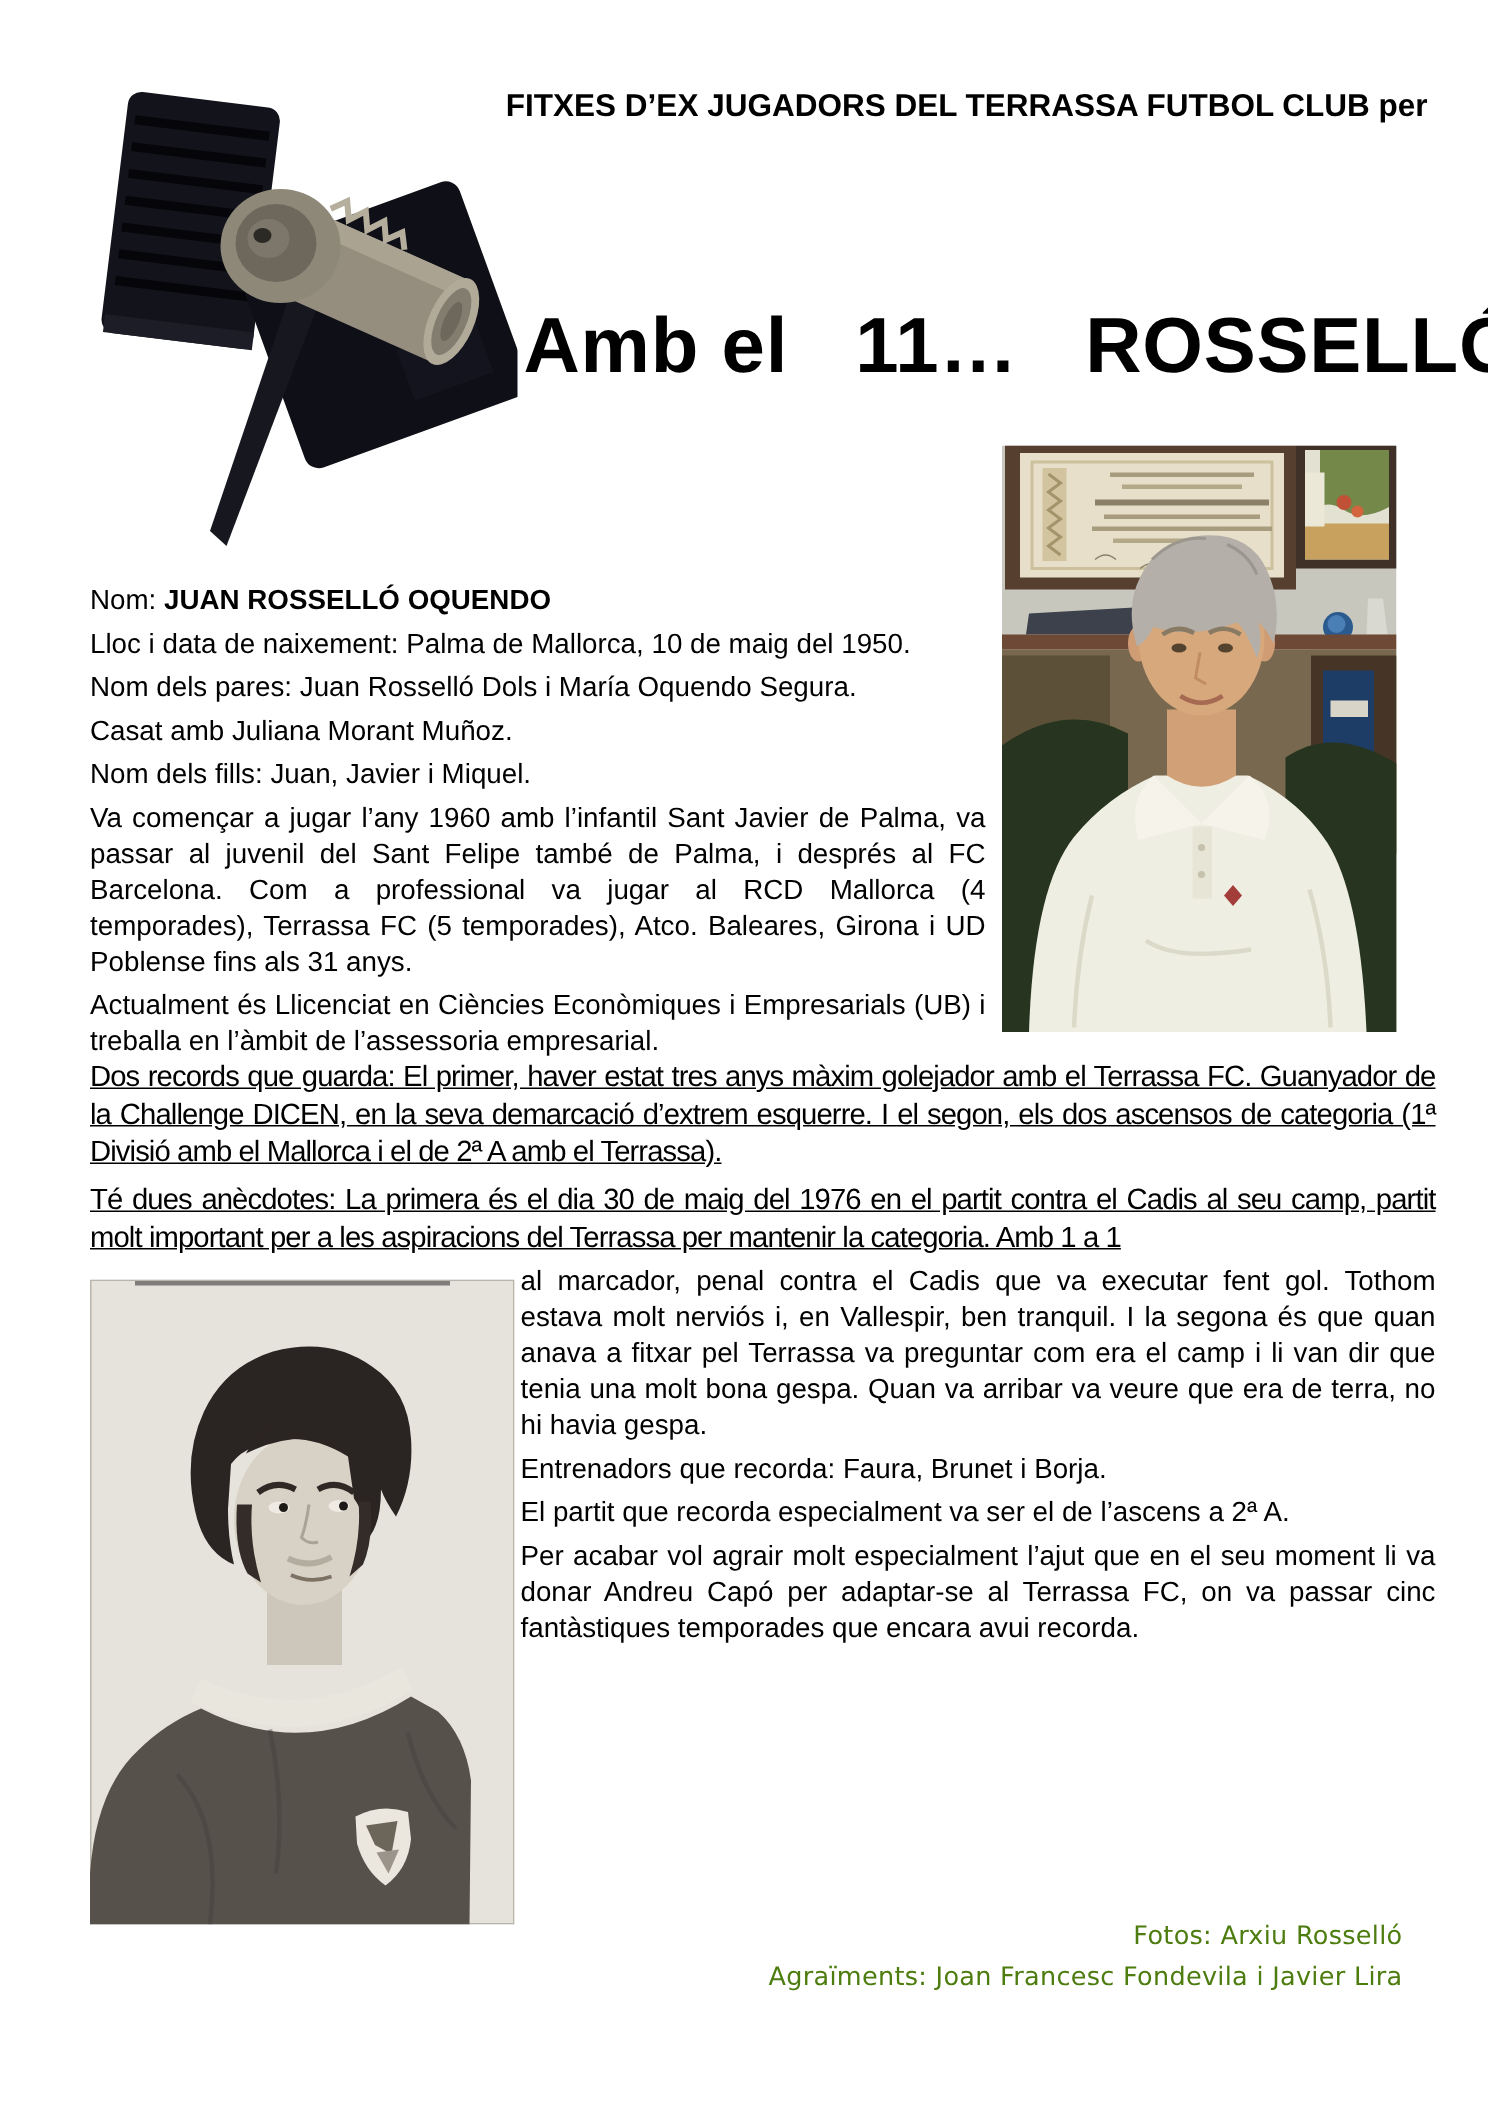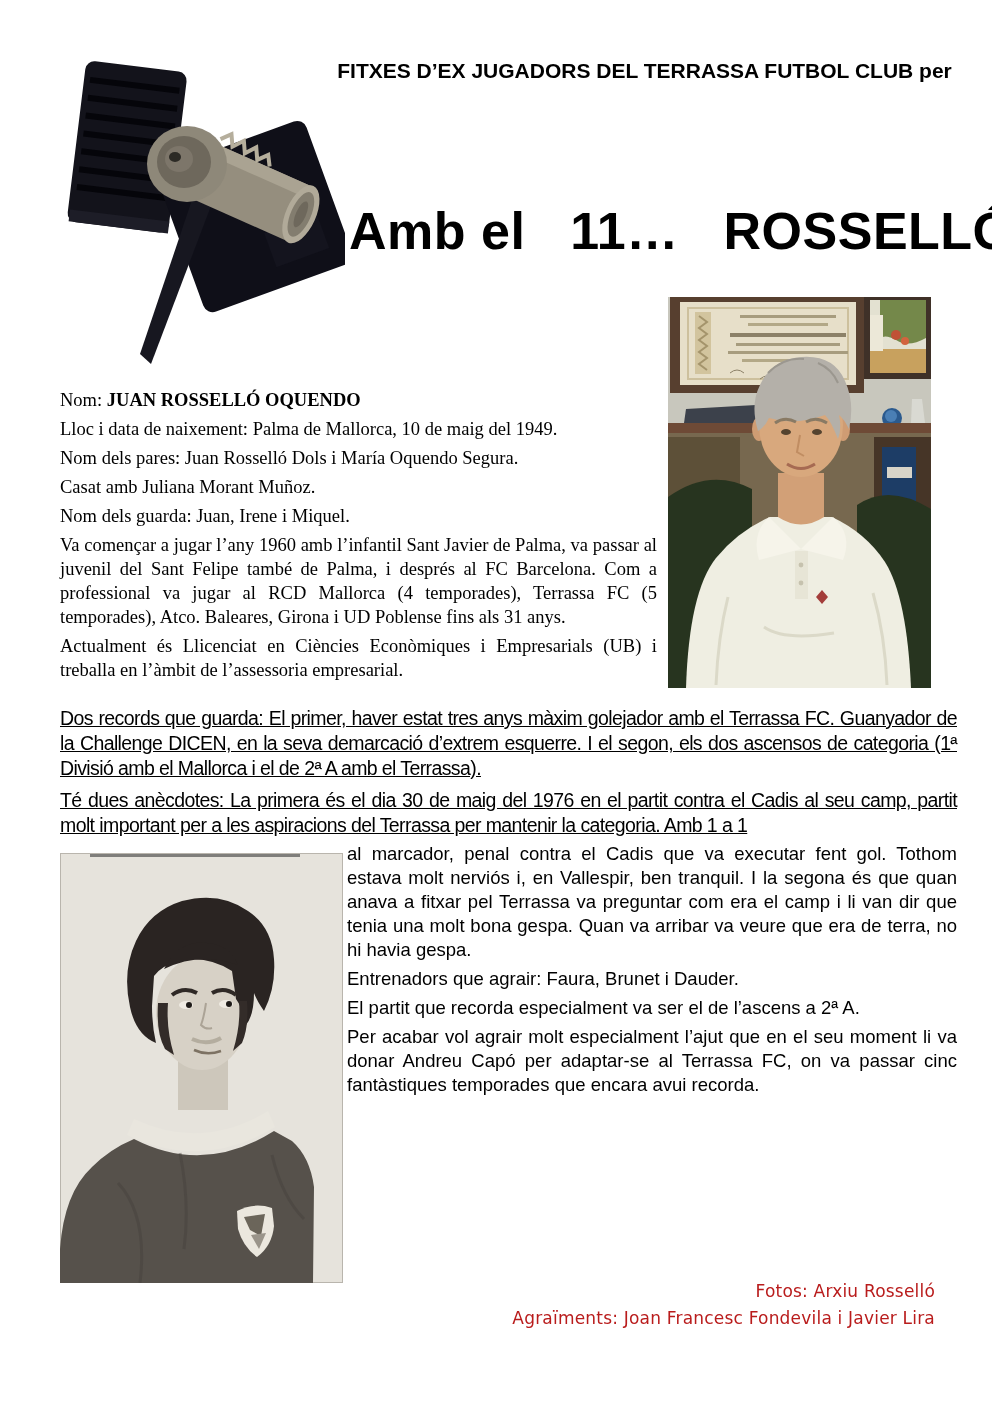--- a/index.html
+++ b/index.html
@@ -15,38 +15,38 @@
     position:absolute; left:349px; top:205px;
     font-weight:bold; font-size:52px; line-height:52px;
     white-space:pre; letter-spacing:0.5px;
   }
   .camera-photo { position:absolute; left:58px; top:58px; width:287px; height:312px; }
   .portrait-photo { position:absolute; left:668px; top:297px; width:263px; height:391px; }
   .left-col {
     position:absolute; left:60px; top:388px; width:597px;
     font-size:18.5px; line-height:24px;
   }
-  .left-col p { margin:0 0 5px 0;font-family:Liberation Serif, serif; }
+  .left-col p { margin:0 0 5px 0; }
   .just { text-align:justify; }
   .bold { font-weight:bold; }
   .records {
     position:absolute; left:60px; top:706px; width:897px;
     font-size:19.5px; line-height:25px; letter-spacing:-0.6px;text-decoration:underline;
   }
   .records p { margin:0 0 7px 0; text-align:justify; }
   .wrap-col {
     position:absolute; left:60px; top:842px; width:897px;
     font-size:18.5px; line-height:24px;
   }
   .wrap-col p { margin:0 0 5px 16px; text-align:justify; }
   .player-photo { float:left; width:283px; height:430px; margin:11px 4px 6px 0; }
   .footer-block {
     position:absolute; right:57px; top:1278px; text-align:right;
     font-family:"DejaVu Sans", sans-serif; font-size:17px; line-height:27px;
-    color:#b91c1c; letter-spacing:0.2px;
+    color:#4d7c0f; letter-spacing:0.2px;
   }
   svg { display:block; width:100%; height:100%; }
 </style>
 </head>
 <body>
 
 <div class="page">
 
   <div class="camera-photo">
     <svg viewBox="0 0 287 312">
@@ -151,24 +151,24 @@
       <path d="M138,125 q10,-6 21,1" stroke="#897a64" stroke-width="3" fill="none"></path>
       <ellipse cx="118" cy="135" rx="5" ry="3" fill="#54432f"></ellipse>
       <ellipse cx="149" cy="135" rx="5" ry="3" fill="#54432f"></ellipse>
       <path d="M132,138 l-3,17 7,4" stroke="#c08d62" stroke-width="2" fill="none"></path>
       <path d="M119,167 q14,9 28,0" stroke="#a66a52" stroke-width="3" fill="none"></path>
     </svg>
   </div>
 
   <div class="left-col">
     <p><span>Nom: </span><span class="bold">JUAN ROSSELLÓ OQUENDO</span></p>
-    <p>Lloc i data de naixement: Palma de Mallorca, 10 de maig del 1949.</p>
+    <p>Lloc i data de naixement: Palma de Mallorca, 10 de maig del 1950.</p>
     <p>Nom dels pares: Juan Rosselló Dols i María Oquendo Segura.</p>
     <p>Casat amb Juliana Morant Muñoz.</p>
-    <p>Nom dels guarda: Juan, Irene i Miquel.</p>
+    <p>Nom dels fills: Juan, Javier i Miquel.</p>
     <p class="just">Va començar a jugar l’any 1960 amb l’infantil Sant Javier de Palma, va passar al juvenil del Sant Felipe també de Palma, i després al FC Barcelona. Com a professional va jugar al RCD Mallorca (4 temporades), Terrassa FC (5 temporades), Atco. Baleares, Girona i UD Poblense fins als 31 anys.</p>
     <p class="just">Actualment és Llicenciat en Ciències Econòmiques i Empresarials (UB) i treballa en l’àmbit de l’assessoria empresarial.</p>
   </div>
 
   <div class="records">
     <p>Dos records que guarda: El primer, haver estat tres anys màxim golejador amb el Terrassa FC. Guanyador de la Challenge DICEN, en la seva demarcació d’extrem esquerre. I el segon, els dos ascensos de categoria (1ª Divisió amb el Mallorca i el de 2ª A amb el Terrassa).</p>
     <p>Té dues anècdotes: La primera és el dia 30 de maig del 1976 en el partit contra el Cadis al seu camp, partit molt important per a les aspiracions del Terrassa per mantenir la categoria. Amb 1 a 1</p>
   </div>
 
   <div class="wrap-col">
@@ -194,21 +194,21 @@
         <path d="M134,197 q13,6 27,1" stroke="#7d7263" stroke-width="2.5" fill="none"></path>
         <path d="M74,266 q68,32 134,-8 l7,16 q-72,44 -148,8 z" fill="#e9e6de"></path>
         <path d="M0,430 L0,396 q4,-56 32,-82 q18,-18 42,-28 q70,36 140,-8 l18,10 q18,16 22,46 l-1,96 z" fill="#56514b"></path>
         <path d="M58,330 q30,32 22,100 M212,302 q10,42 32,64 M120,300 q10,50 4,96" stroke="#45413c" stroke-width="3" fill="none" opacity="0.45"></path>
         <path d="M177,358 q17,-9 35,-3 l2,18 q-2,20 -17,31 q-14,-10 -19,-28 z" fill="#ebe7de"></path>
         <path d="M184,364 l21,-3 -4,22 -11,-6 z" fill="#6b655a"></path>
         <path d="M191,382 l8,14 7,-16 z" fill="#9a948a"></path>
       </svg>
     </div>
     <p>al marcador, penal contra el Cadis que va executar fent gol. Tothom estava molt nerviós i, en Vallespir, ben tranquil. I la segona és que quan anava a fitxar pel Terrassa va preguntar com era el camp i li van dir que tenia una molt bona gespa. Quan va arribar va veure que era de terra, no hi havia gespa.</p>
-    <p>Entrenadors que agrair: Faura, Brunet i Dauder.</p>
+    <p>Entrenadors que recorda: Faura, Brunet i Borja.</p>
     <p>El partit que recorda especialment va ser el de l’ascens a 2ª A.</p>
     <p>Per acabar vol agrair molt especialment l’ajut que en el seu moment li va donar Andreu Capó per adaptar-se al Terrassa FC, on va passar cinc fantàstiques temporades que encara avui recorda.</p>
   </div>
 
   <div class="footer-block">
     <div>Fotos: Arxiu Rosselló</div>
     <div>Agraïments: Joan Francesc Fondevila i Javier Lira</div>
   </div>
 
 </div>

